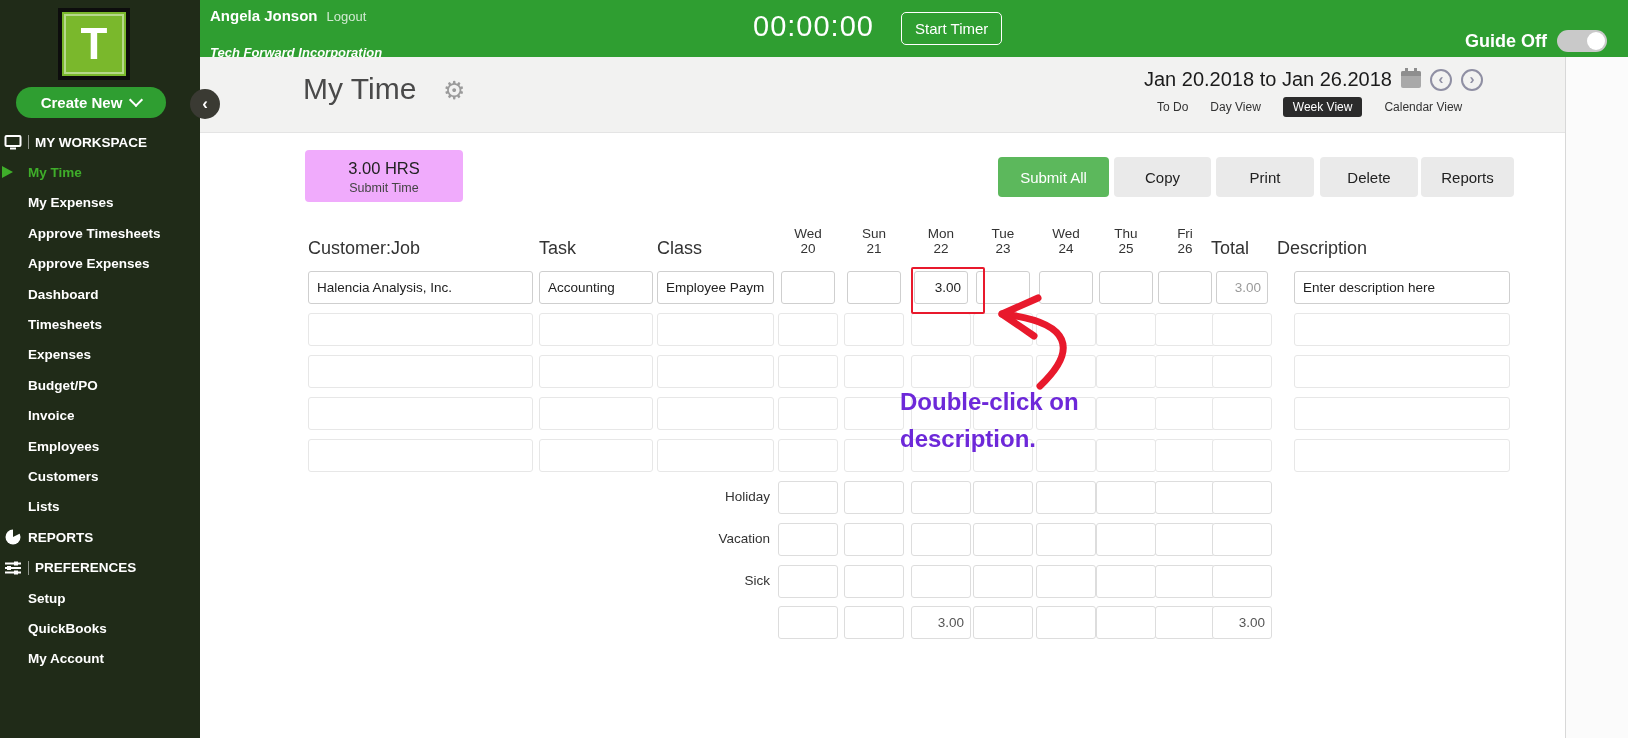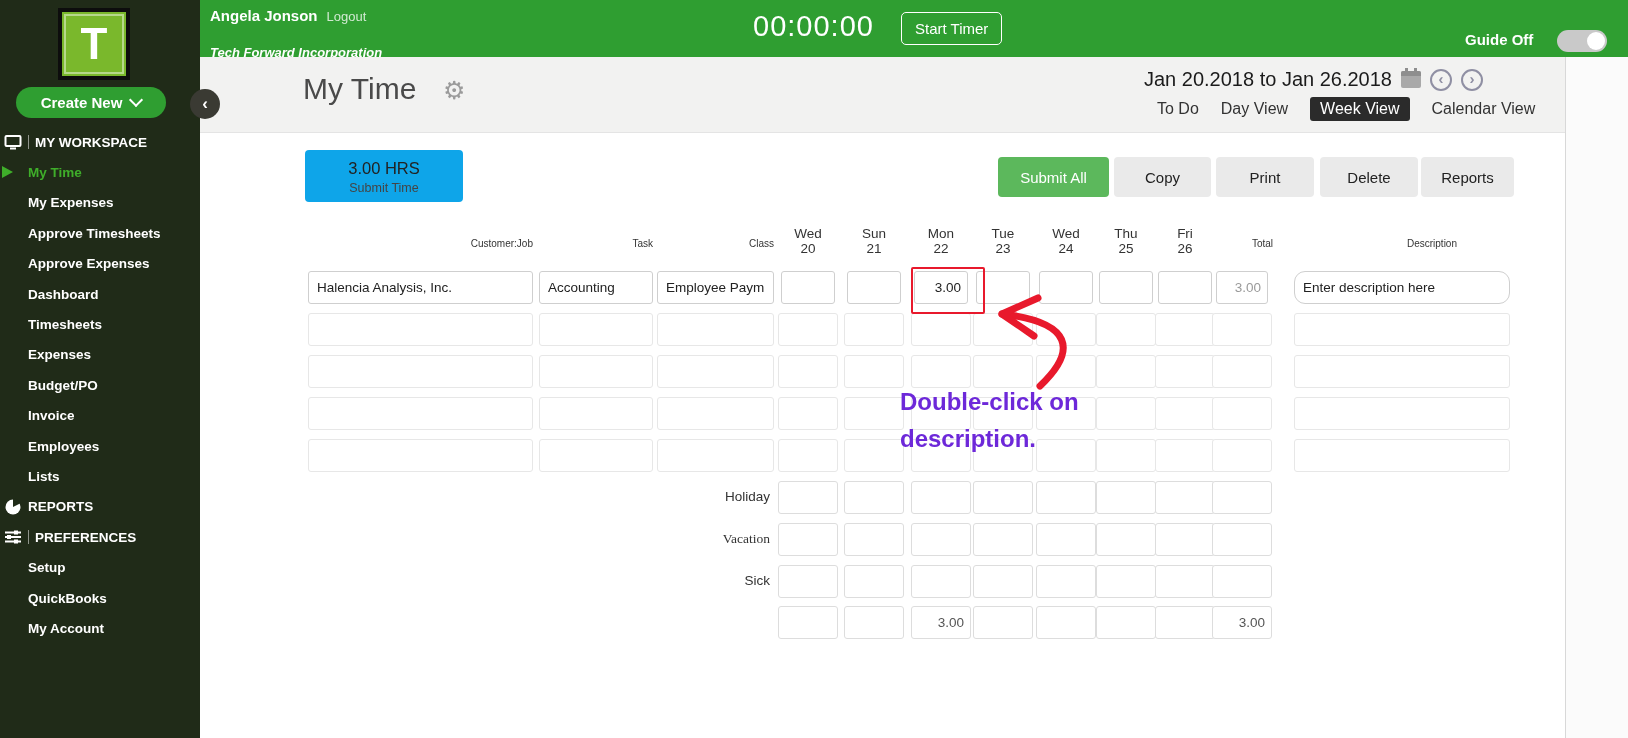--- a/index.html
+++ b/index.html
@@ -20,48 +20,48 @@
   .nicon{width:18px;height:18px;display:inline-flex;align-items:center;justify-content:center;flex:0 0 18px;}
   .ndiv{width:1px;height:14px;background:rgba(255,255,255,.5);}
 
   
   .topbar{position:absolute;left:200px;top:0;width:1428px;height:57px;background:#2f9e31;color:#fff;}
   .user-line1{position:absolute;left:10px;top:7px;font-size:15px;font-weight:bold;}
   .logout{font-size:13px;font-weight:normal;color:rgba(255,255,255,.78);margin-left:9px;cursor:pointer;}
   .user-line2{position:absolute;left:10px;top:45px;font-size:13px;font-weight:bold;font-style:italic;}
   .timer{position:absolute;left:553px;top:10px;font-size:29px;letter-spacing:1px;}
   .start-timer{position:absolute;left:701px;top:12px;height:33px;padding:0 13px;background:transparent;border:1.5px solid #fff;border-radius:5px;color:#fff;font-size:15px;font-family:"Liberation Sans",sans-serif;cursor:pointer;}
-  .guide-label{position:absolute;left:1265px;top:31px;font-size:15px;font-weight:bold;}
+  .guide-label{position:absolute;left:1265px;top:31px;font-size:18px;font-weight:bold;}
   .toggle{position:absolute;left:1357px;top:30px;width:50px;height:22px;background:#c9c9c9;border-radius:11px;cursor:pointer;}
   .knob{position:absolute;right:2px;top:2px;width:18px;height:18px;background:#fff;border-radius:50%;}
 
   
   .strip{position:absolute;left:200px;top:57px;width:1365px;height:76px;background:#f2f2f1;border-bottom:1px solid #e4e4e4;box-sizing:border-box;}
   .collapse{position:absolute;left:-10px;top:32px;width:30px;height:30px;background:#3a3a33;border-radius:50%;color:#fff;font-size:17px;font-weight:bold;display:flex;align-items:center;justify-content:center;cursor:pointer;}
   .page-title{position:absolute;left:103px;top:15px;font-size:30px;color:#4a4a4a;}
   .gear{position:absolute;left:243px;top:21px;font-size:25px;color:#9b9b9b;cursor:pointer;line-height:1;}
   .date-row{position:absolute;left:944px;top:11px;display:flex;align-items:center;gap:9px;}
   .date-text{font-size:20px;color:#1b1b1b;}
   .cal{position:relative;width:20px;height:17px;background:#a9a9a9;border-radius:2px;cursor:pointer;}
   .cal:before{content:"";position:absolute;left:0;top:0;width:20px;height:5px;background:#8e8e8e;border-radius:2px 2px 0 0;}
   .cal:after{content:"";position:absolute;left:4px;top:-3px;width:3px;height:4px;background:#8e8e8e;box-shadow:9px 0 0 #8e8e8e;}
   .circ{width:22px;height:22px;border:2px solid #8f8fa3;border-radius:50%;color:#8f8fa3;font-size:15px;font-weight:bold;display:flex;align-items:center;justify-content:center;box-sizing:border-box;cursor:pointer;line-height:1;padding-bottom:2px;}
-  .tabs{position:absolute;left:957px;top:40px;display:flex;align-items:center;gap:22px;font-size:16px;color:#333;text-align:right;}
+  .tabs{position:absolute;left:957px;top:40px;display:flex;align-items:center;gap:22px;font-size:12px;color:#333;text-align:right;}
   .tab{cursor:pointer;}
   .tab.sel{background:#2b2b2b;color:#fff;border-radius:3px;padding:3px 10px;}
 
   
   .content{position:absolute;left:200px;top:133px;width:1365px;height:605px;background:#fff;}
-  .hrs-box{position:absolute;left:105px;top:17px;width:158px;height:52px;background:#0ea5e9;border-radius:4px;text-align:center;cursor:pointer;}
+  .hrs-box{position:absolute;left:105px;top:17px;width:158px;height:52px;background:#f0abfc;border-radius:4px;text-align:center;cursor:pointer;}
   .hrs-line1{margin-top:9px;font-size:16.5px;color:#222;}
   .hrs-line2{margin-top:3px;font-size:12.5px;color:#444;}
   .btn{position:absolute;top:24px;height:40px;border:none;border-radius:4px;background:#eaeaea;color:#222;font-size:15px;font-family:"Liberation Sans",sans-serif;cursor:pointer;}
   .btn.green{background:#5cb85c;color:#fff;}
 
-  .hdr{position:absolute;text-align:right;font-size:10px;color:#333;}
+  .hdr{position:absolute;text-align:left;font-size:18px;color:#333;}
   .dayhdr{position:absolute;width:62px;text-align:center;font-size:13.5px;color:#333;line-height:15px;}
 
   .cell{position:absolute;height:33px;background:#fff;border:1px solid #cfcfcf;border-radius:3px;box-sizing:border-box;font-size:13.5px;color:#222;cursor:text;}
   .cell.lite{border-color:#e7e7e7;}
   .cell.mid{border-color:#ddd;}
   .txt{padding:8px 0 0 8px;white-space:nowrap;overflow:hidden;}
   .num{text-align:right;padding:8px 6px 0 0;}
   .gray{color:#9a9a9a;}
   .dgray{color:#555;}
   .rowlabel{position:absolute;width:196px;text-align:right;font-size:13.5px;color:#333;}
@@ -122,20 +122,23 @@
       <div class="nav-row item">
           <span>Budget/PO</span>
         </div>
       <div class="nav-row item">
           <span>Invoice</span>
         </div>
       <div class="nav-row item">
           <span>Employees</span>
         </div>
       <div class="nav-row item">
+          <span>Customers</span>
+        </div>
+      <div class="nav-row item">
           <span>Lists</span>
         </div>
       <div class="nav-row section">
         <span class="nicon">
             <svg width="18" height="18">
               <circle cx="9" cy="9" r="7.5" fill="#fff"></circle>
               <path d="M9 9L9 0.5A8.5 8.5 0 0 1 16.5 5.2Z" fill="#202b18"></path>
             </svg>
           </span>
         <span>REPORTS</span>
@@ -225,21 +228,21 @@
     <div class="cell txt" style="left:339px;top:138px;width:114px;">Accounting</div>
     <div class="cell txt" style="left:457px;top:138px;width:117px;">Employee Paym</div>
     <div class="cell num" style="left:581px;top:138px;width:54px;"></div>
     <div class="cell num" style="left:647px;top:138px;width:54px;"></div>
     <div class="cell num" style="left:714px;top:138px;width:54px;">3.00</div>
     <div class="cell num" style="left:776px;top:138px;width:54px;"></div>
     <div class="cell num" style="left:839px;top:138px;width:54px;"></div>
     <div class="cell num" style="left:899px;top:138px;width:54px;"></div>
     <div class="cell num" style="left:958px;top:138px;width:54px;"></div>
     <div class="cell num gray" style="left:1016px;top:138px;width:52px;">3.00</div>
-    <div class="cell txt" style="left:1094px;top:138px;width:216px;border-radius:11px;">Enter description here</div>
+    <div class="cell txt" style="left:1094px;top:138px;width:216px;">Enter description here</div>
 
     <div class="cell lite" style="left:108px;top:180px;width:225px;"></div>
     <div class="cell lite" style="left:339px;top:180px;width:114px;"></div>
     <div class="cell lite" style="left:457px;top:180px;width:117px;"></div>
     <div class="cell lite" style="left:578px;top:180px;width:60px;"></div>
     <div class="cell lite" style="left:644px;top:180px;width:60px;"></div>
     <div class="cell lite" style="left:711px;top:180px;width:60px;"></div>
     <div class="cell lite" style="left:773px;top:180px;width:60px;"></div>
     <div class="cell lite" style="left:836px;top:180px;width:60px;"></div>
     <div class="cell lite" style="left:896px;top:180px;width:60px;"></div>
@@ -289,21 +292,21 @@
     <div class="rowlabel" style="left:374px;top:356px;">Holiday</div>
     <div class="cell mid" style="left:578px;top:348px;width:60px;"></div>
     <div class="cell mid" style="left:644px;top:348px;width:60px;"></div>
     <div class="cell mid" style="left:711px;top:348px;width:60px;"></div>
     <div class="cell mid" style="left:773px;top:348px;width:60px;"></div>
     <div class="cell mid" style="left:836px;top:348px;width:60px;"></div>
     <div class="cell mid" style="left:896px;top:348px;width:60px;"></div>
     <div class="cell mid" style="left:955px;top:348px;width:60px;"></div>
     <div class="cell mid" style="left:1012px;top:348px;width:60px;"></div>
 
-    <div class="rowlabel" style="left:374px;top:398px;font-family:Liberation Serif, serif;">Vacation</div>
+    <div class="rowlabel" style="left:374px;top:398px;">Vacation</div>
     <div class="cell mid" style="left:578px;top:390px;width:60px;"></div>
     <div class="cell mid" style="left:644px;top:390px;width:60px;"></div>
     <div class="cell mid" style="left:711px;top:390px;width:60px;"></div>
     <div class="cell mid" style="left:773px;top:390px;width:60px;"></div>
     <div class="cell mid" style="left:836px;top:390px;width:60px;"></div>
     <div class="cell mid" style="left:896px;top:390px;width:60px;"></div>
     <div class="cell mid" style="left:955px;top:390px;width:60px;"></div>
     <div class="cell mid" style="left:1012px;top:390px;width:60px;"></div>
 
     <div class="rowlabel" style="left:374px;top:440px;">Sick</div>

